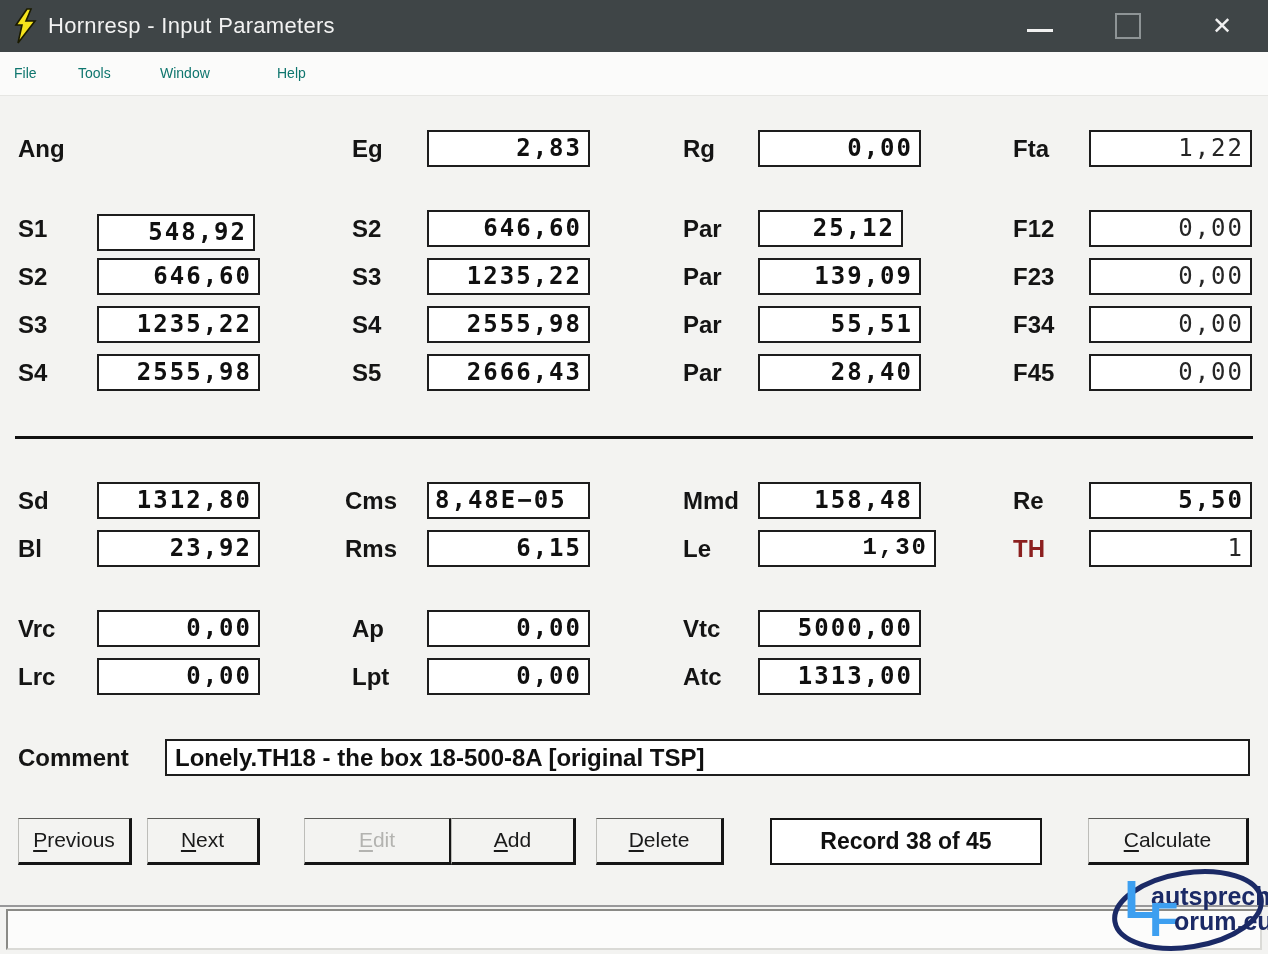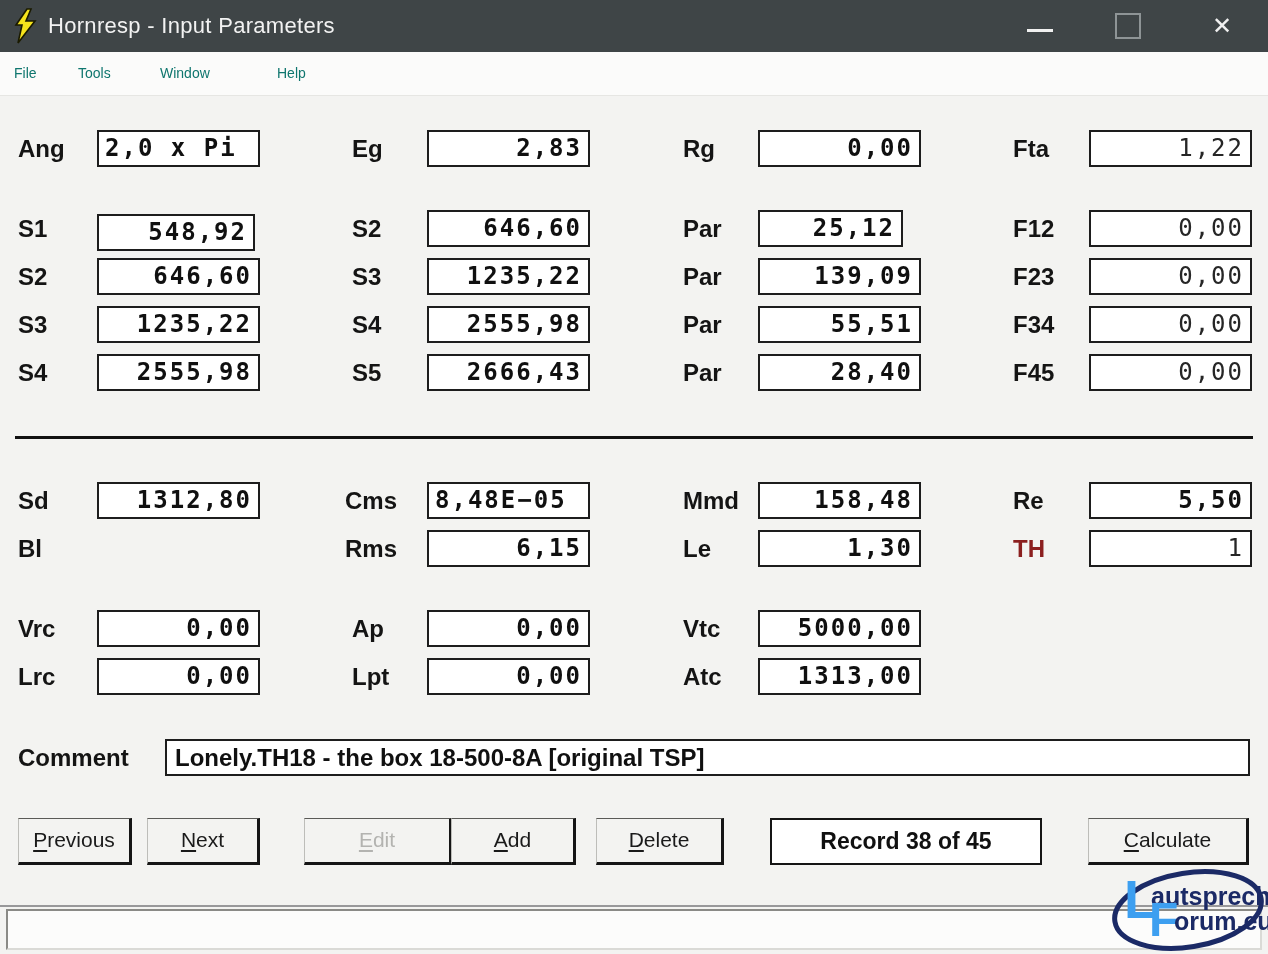--- a/index.html
+++ b/index.html
@@ -68,21 +68,20 @@
   </div>
 
   <div id="menubar">
     <span class="menu-item" style="left:14px;">File</span>
     <span class="menu-item" style="left:78px;">Tools</span>
     <span class="menu-item" style="left:160px;">Window</span>
     <span class="menu-item" style="left:277px;">Help</span>
   </div>
 
   <span class="lbl" style="left:18px;top:130px;">Ang</span>
-  <div class="box left" style="left:97px;top:130px;width:163px;">2,0 x Pi</div>
   <span class="lbl" style="left:352px;top:130px;">Eg</span>
   <div class="box" style="left:427px;top:130px;width:163px;">2,83</div>
   <span class="lbl" style="left:683px;top:130px;">Rg</span>
   <div class="box" style="left:758px;top:130px;width:163px;">0,00</div>
   <span class="lbl" style="left:1013px;top:130px;">Fta</span>
   <div class="box dim" style="left:1089px;top:130px;width:163px;">1,22</div>
 
   <span class="lbl" style="left:18px;top:210px;">S1</span>
   <div class="box" style="left:97px;top:214px;width:158px;">548,92</div>
   <span class="lbl" style="left:352px;top:210px;">S2</span>
@@ -124,24 +123,25 @@
   <span class="lbl" style="left:18px;top:482px;">Sd</span>
   <div class="box" style="left:97px;top:482px;width:163px;">1312,80</div>
   <span class="lbl" style="left:345px;top:482px;">Cms</span>
   <div class="box left" style="left:427px;top:482px;width:163px;">8,48E−05</div>
   <span class="lbl" style="left:683px;top:482px;">Mmd</span>
   <div class="box" style="left:758px;top:482px;width:163px;">158,48</div>
   <span class="lbl" style="left:1013px;top:482px;">Re</span>
   <div class="box" style="left:1089px;top:482px;width:163px;">5,50</div>
 
   <span class="lbl" style="left:18px;top:530px;">Bl</span>
+  <div class="box" style="left:97px;top:530px;width:163px;">23,92</div>
   <span class="lbl" style="left:345px;top:530px;">Rms</span>
   <div class="box" style="left:427px;top:530px;width:163px;">6,15</div>
   <span class="lbl" style="left:683px;top:530px;">Le</span>
-  <div class="box" style="left:758px;top:530px;width:163px;">1,30</div>
+  <div class="box" style="left:758px;top:530px;width:178px;font-family:Liberation Mono, monospace;">1,30</div>
   <span class="lbl red" style="left:1013px;top:530px;">TH</span>
   <div class="box dim" style="left:1089px;top:530px;width:163px;">1</div>
 
   <span class="lbl" style="left:18px;top:610px;">Vrc</span>
   <div class="box" style="left:97px;top:610px;width:163px;">0,00</div>
   <span class="lbl" style="left:352px;top:610px;">Ap</span>
   <div class="box" style="left:427px;top:610px;width:163px;">0,00</div>
   <span class="lbl" style="left:683px;top:610px;">Vtc</span>
   <div class="box" style="left:758px;top:610px;width:163px;">5000,00</div>
 

